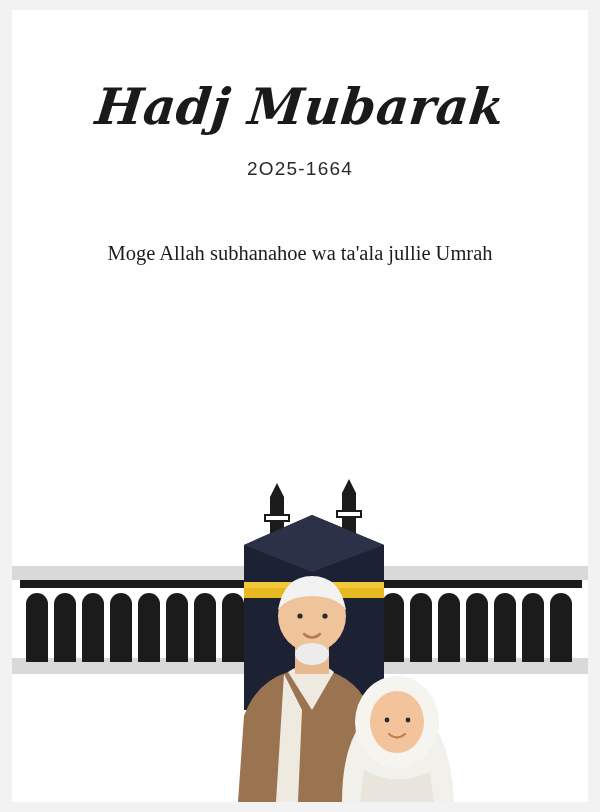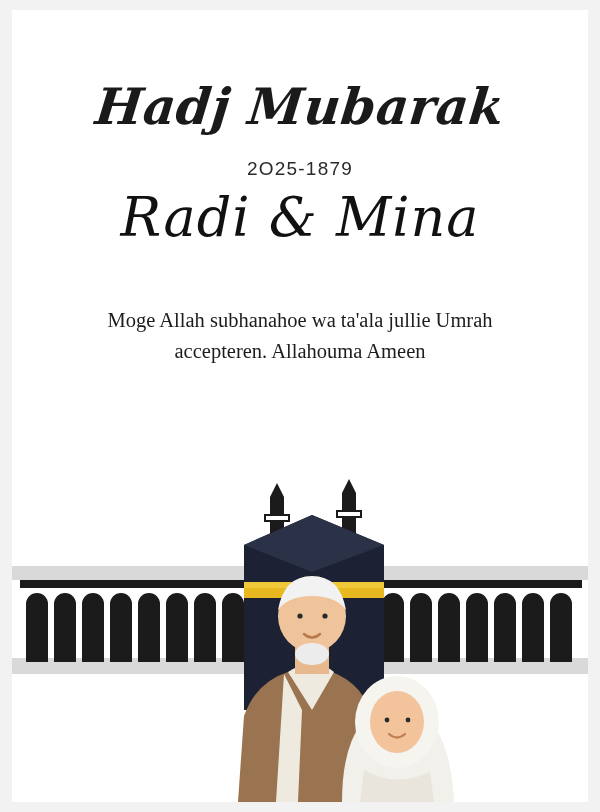--- a/index.html
+++ b/index.html
@@ -149,21 +149,19 @@
       <ellipse cx="385" cy="712" rx="27" ry="31" fill="#f3c49c"></ellipse>
       <circle cx="375" cy="710" r="2.4" fill="#2a2a2a"></circle>
       <circle cx="396" cy="710" r="2.4" fill="#2a2a2a"></circle>
       <path d="M377 724 q8 7 16 0" stroke="#c07f52" stroke-width="2.2" fill="none" stroke-linecap="round"></path>
       <path d="M352 760 q32 18 66 2 L422 792 L348 792 Z" fill="#e9e5dc"></path>
     </g>
   </svg>
 
   <div class="text-block">
     <h1 class="title">Hadj Mubarak</h1>
-    <div class="year">2O25-1879</div>
-    <div class="names">Radi &amp; Mina</div>
+    <div class="year">2O25-1664</div>
     <div class="message">
       <div>Moge Allah subhanahoe wa ta'ala jullie Umrah</div>
-      <div>accepteren. Allahouma Ameen</div>
     </div>
   </div>
 
 </div>
 
 </body></html>

